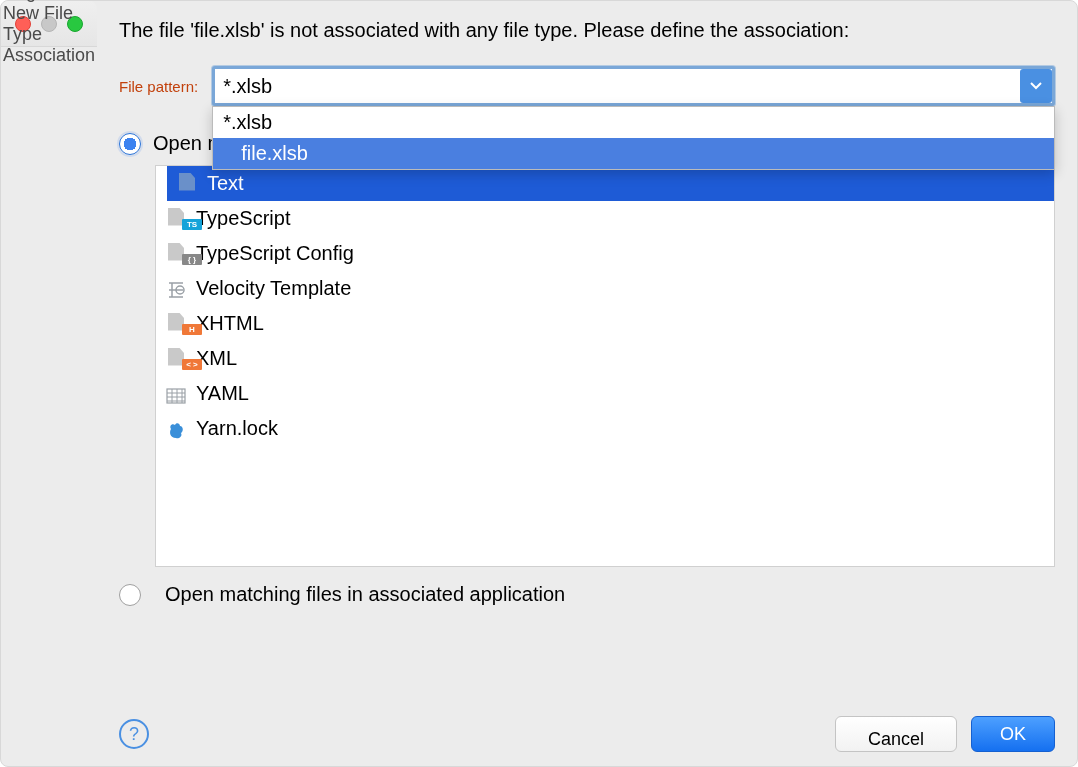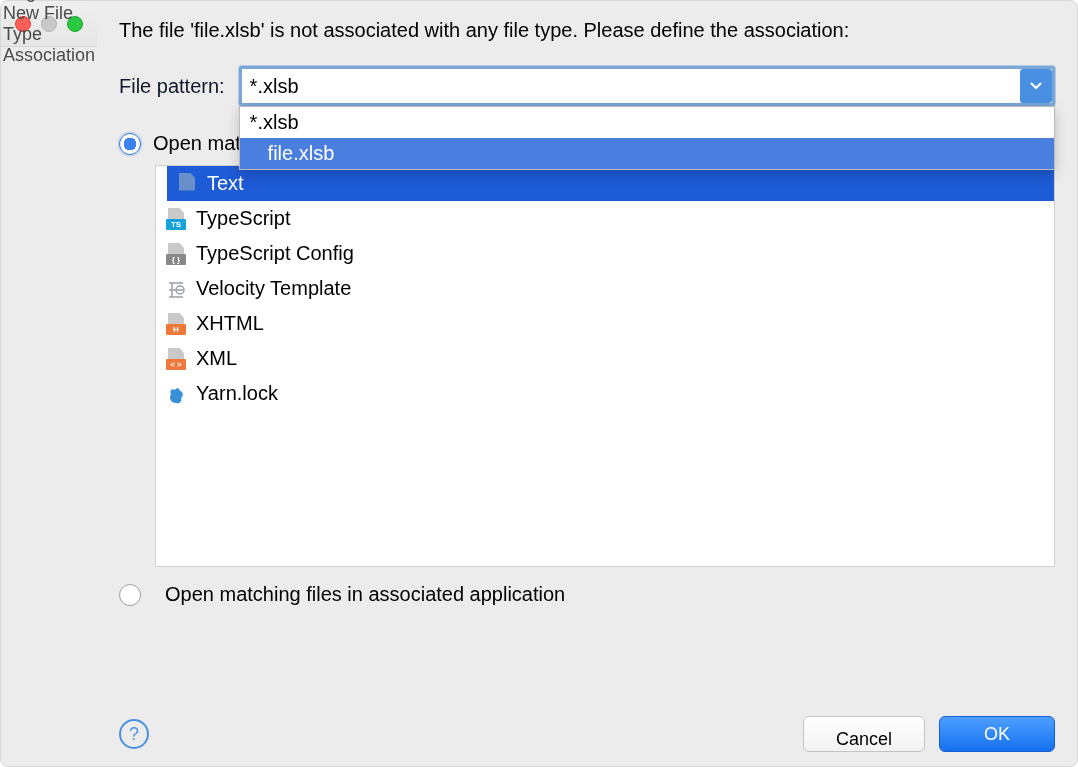--- a/index.html
+++ b/index.html
@@ -61,22 +61,22 @@
     color: #000;
     font-size: 20px;
     margin-bottom: 24px;
   }
   .row {
     display: flex;
     align-items: center;
     gap: 14px;
   }
   .label {
-    color: #0f172a;
-    font-size: 20px;
+    color: #c2410c;
+    font-size: 15px;
     white-space: nowrap;
   }
   .combo {
     position: relative;
     flex: 1;
   }
   .combo-input {
     width: 100%;
     height: 40px;
     border: 3px solid #7aa7d8;
@@ -187,21 +187,21 @@
     top: 0;
     left: 2px;
     width: 16px;
     height: 18px;
     background: #c9c9c9;
     clip-path: polygon(0 0, 70% 0, 100% 30%, 100% 100%, 0 100%);
   }
   .ft-icon .badge {
     position: absolute;
     bottom: 0;
-    left: 0;
+    left: 16px;
     width: 20px;
     height: 11px;
     font-size: 8px;
     font-weight: bold;
     color: #fff;
     display: flex;
     align-items: center;
     justify-content: center;
     border-radius: 1px;
   }
@@ -243,21 +243,21 @@
     margin-left: 14px;
     cursor: pointer;
     border: 1px solid #c4c4c4;
     background: linear-gradient(#ffffff, #f2f2f2);
   }
   .btn.primary {
     background: linear-gradient(#4da0ff, #1570f0);
     border: 1px solid #1560d0;
     color: #fff;
     font-weight: 400;
-    padding: 0 44px;
+    padding: 0 28px;
   }
 </style>
 </head>
 <body>
 
 <div class="window">
 
   <div class="titlebar">
     <div class="traffic-lights">
       <div class="tl-dot tl-close"></div>
@@ -332,20 +332,29 @@
           <span>XHTML</span>
         </div>
         <div class="ft-item">
           <span class="ft-icon">
               <span class="page"></span>
               <span class="badge b-xml">&lt;&nbsp;&gt;</span>
             </span>
           <span>XML</span>
         </div>
         <div class="ft-item">
+          <span class="ft-icon yaml">
+            <svg viewBox="0 0 20 20">
+              <rect x="1" y="4" width="18" height="14" fill="none" stroke="#9aa0a6" stroke-width="1.2"></rect>
+              <path d="M1 8 H19 M1 12 H19 M1 16 H19 M6 4 V18 M11 4 V18 M16 4 V18" stroke="#9aa0a6" stroke-width="1"></path>
+            </svg>
+          </span>
+          <span>YAML</span>
+        </div>
+        <div class="ft-item">
           <span class="ft-icon yarn">
             <svg viewBox="0 0 20 20">
                 <path d="M10 18 C4 18 3 12 5 9 C3 6 6 3 9 5 C10 2 14 3 14 6 C17 6 18 11 15 13 C17 17 12 19 10 18 Z" fill="#3a8fd9"></path>
               </svg>
           </span>
           <span>Yarn.lock</span>
         </div>
       </div>
 
       <div class="radio-row" style="margin-top:16px;gap:24px;">

